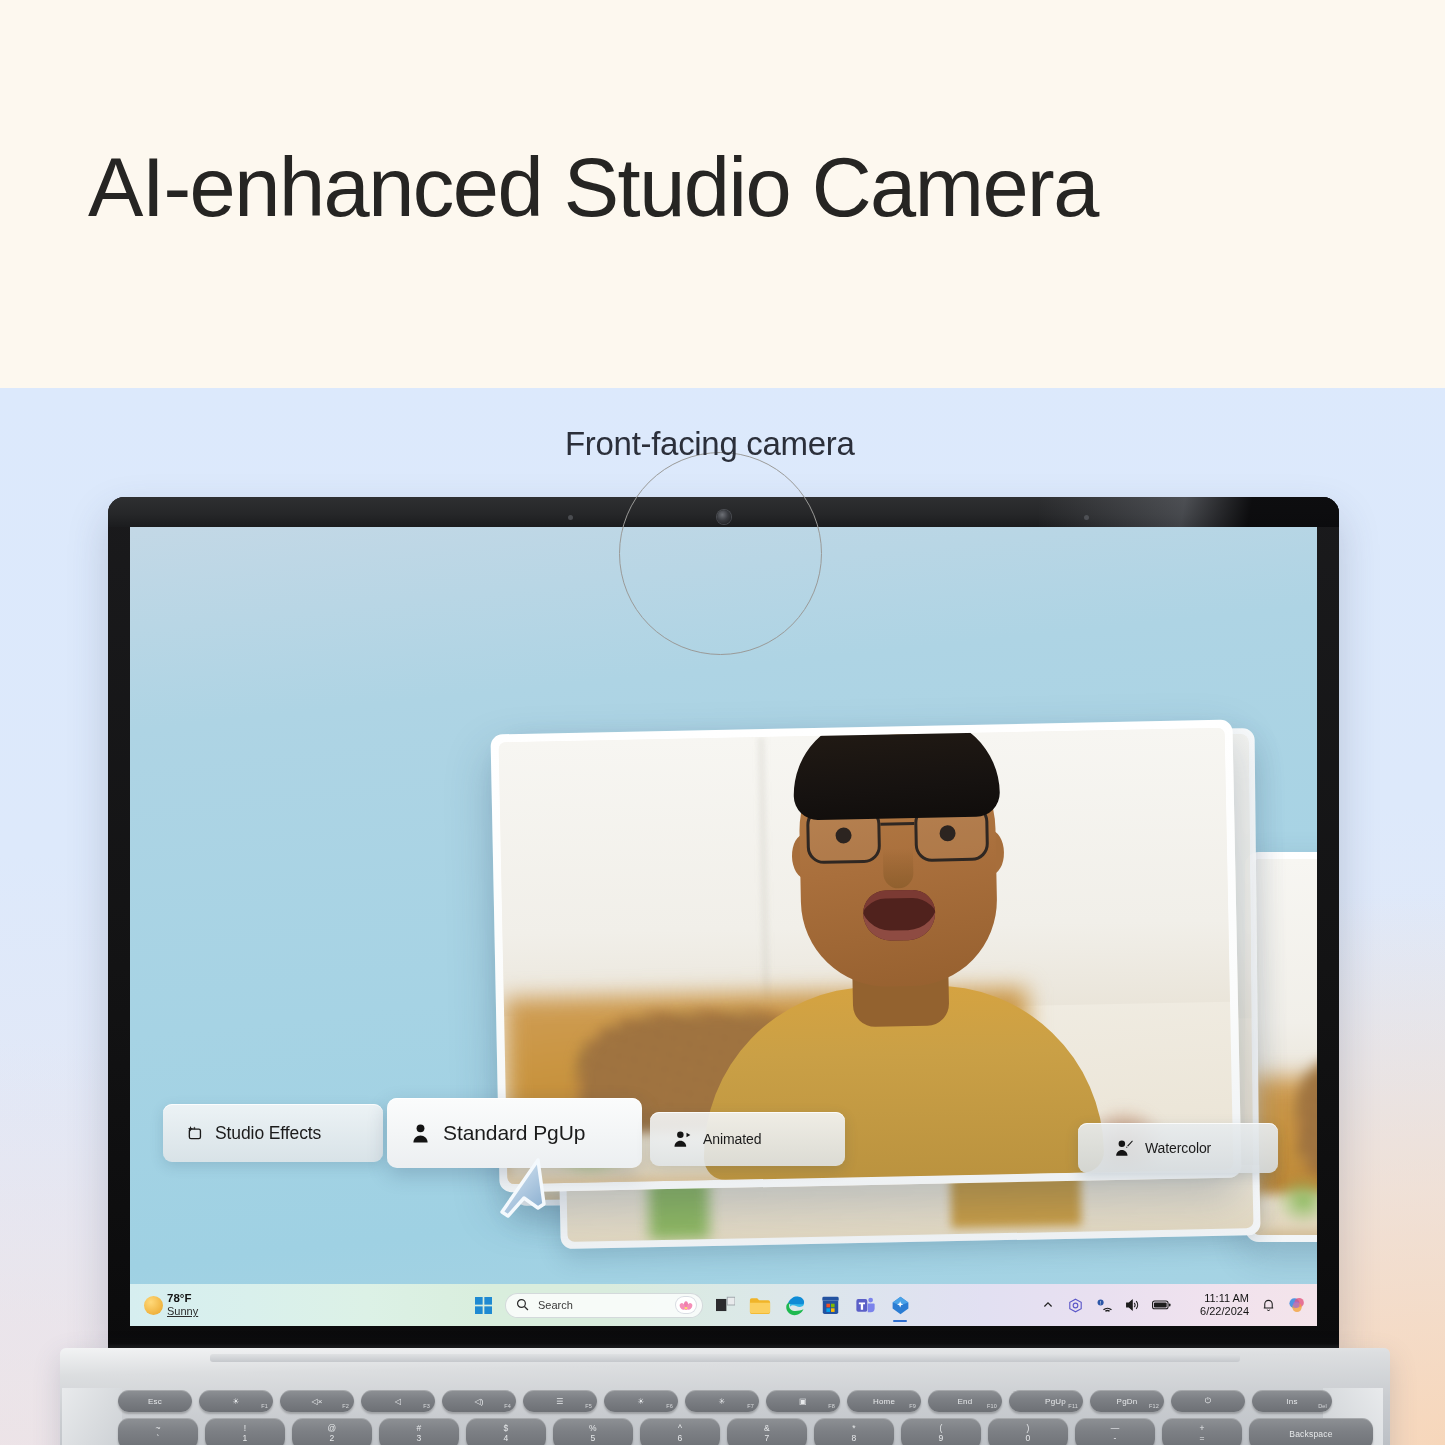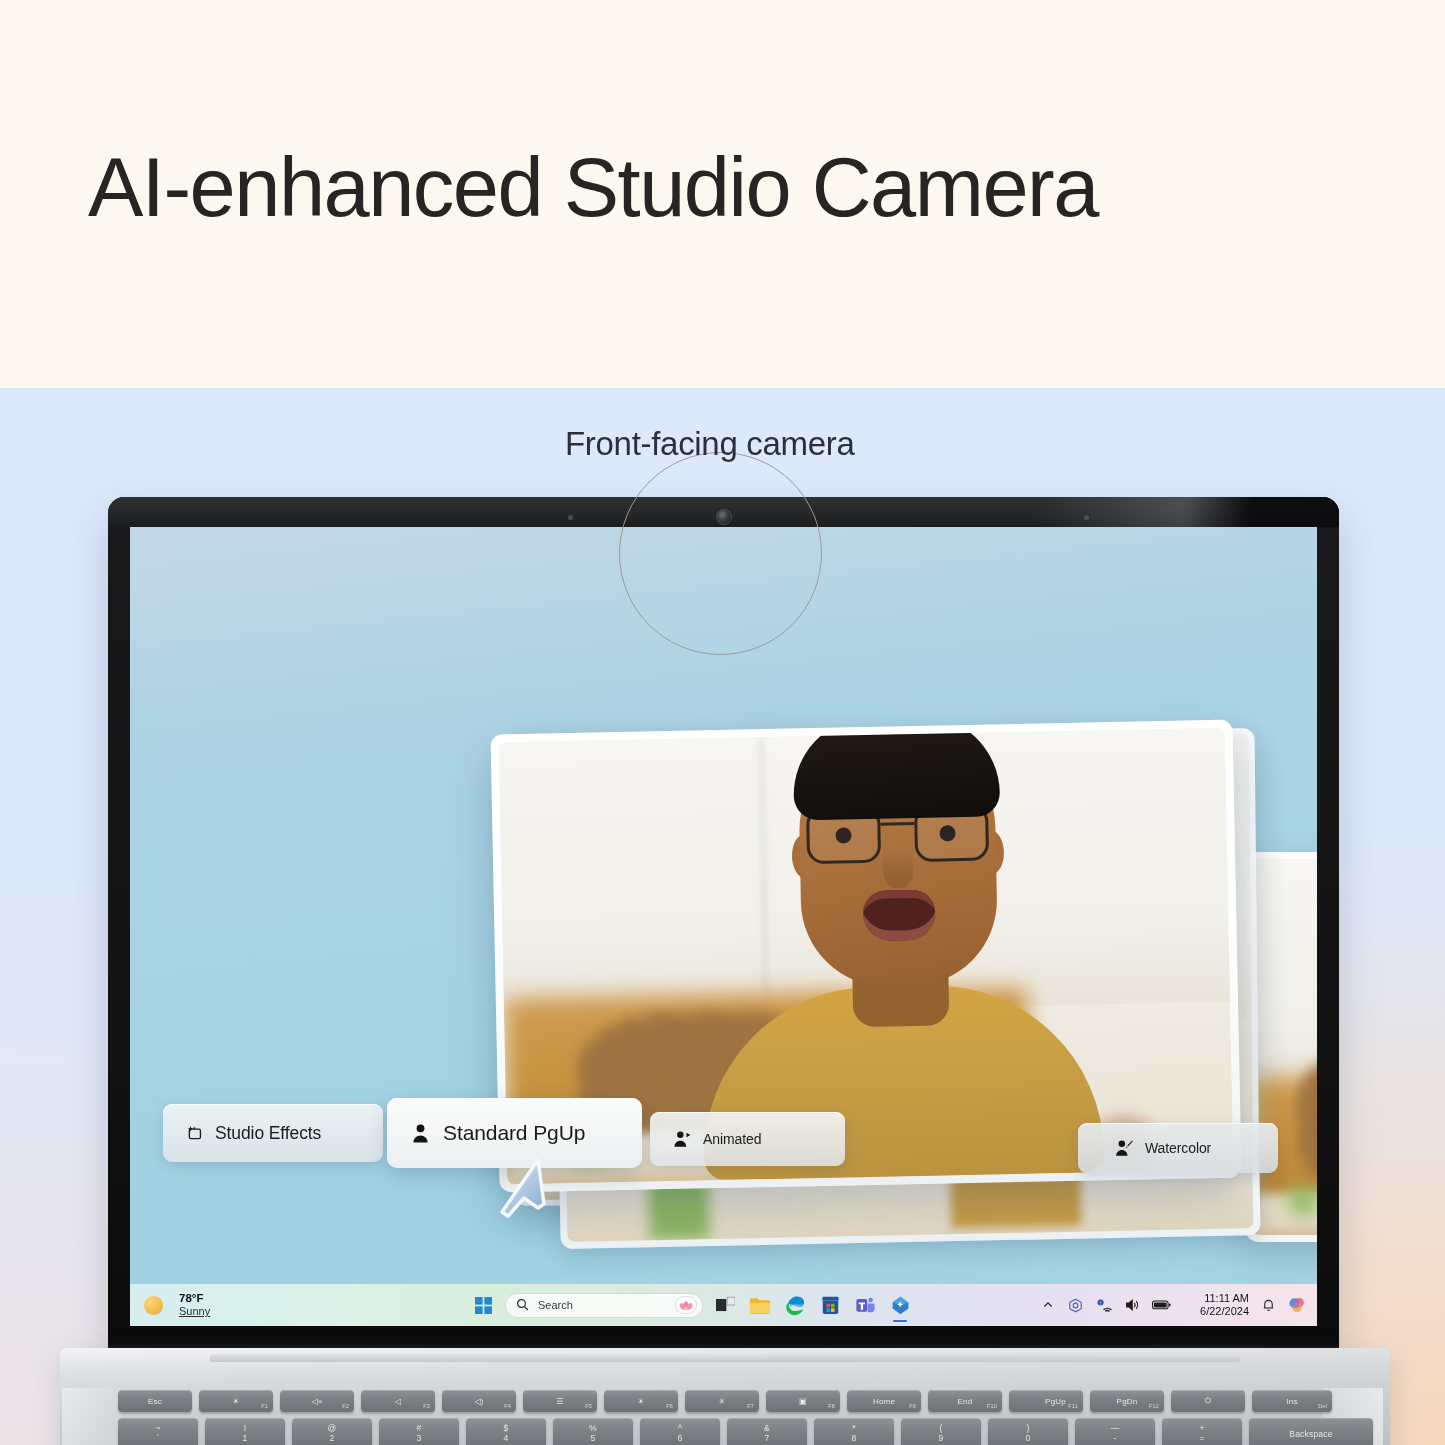--- a/index.html
+++ b/index.html
@@ -303,21 +303,21 @@
   
   #taskbar {
     position:absolute; left:0; right:0; bottom:0; height:42px; z-index:32;
     display:flex; align-items:center;
     background:linear-gradient(90deg,
       #d6eef0 0%, #d9f0ec 10%, #dcf1e6 20%, #d9eedd 30%,
       #d9ecdd 40%, #dbe9e6 50%, #dde4ee 62%, #e2e0f2 72%,
       #e9e0f0 82%, #f0e2ee 91%, #f4e4ea 100%);
     font-size:11px; color:#1d1d1d;
   }
-  #weather { display:flex; align-items:center; gap:16px; padding-left:14px; width:330px; }
+  #weather { display:flex; align-items:center; gap:4px; padding-left:14px; width:330px; }
   #weather .sun { width:19px; height:19px; border-radius:50%;
     background:radial-gradient(circle at 36% 32%, #ffd97a, #f0b33f 70%, #e0a030 100%); flex:0 0 auto; }
   #weather .txt { line-height:1.18; }
   #weather .temp { font-weight:700; font-size:11.5px; color:#131313; }
   #weather .cond { font-size:11px; color:#2c2c2c;text-decoration:underline; }
 
   #tb-center { display:flex; align-items:center; gap:9px; flex:1; justify-content:flex-start;
                margin-left:10px; }
   .tb-ico { width:26px; height:26px; display:flex; align-items:center; justify-content:center;
             flex:0 0 auto; position:relative; }
@@ -355,21 +355,21 @@
   #hinge {
     position:absolute; left:210px; top:966px; width:1030px; height:8px;
     background:linear-gradient(180deg,#dfe1e3,#c5c8cc); border-radius:3px;
   }
 
   
   #kb { position:absolute; left:118px; top:1002px; width:1215px; height:95px; }
   .krow { position:absolute; left:0; display:flex; gap:7px; }
   .key {
     background:linear-gradient(180deg,#8e9195 0%, #7d8085 40%, #6d7075 100%);
-    border-radius:4px; color:#e6e8ea; position:relative;
+    border-radius:11px; color:#e6e8ea; position:relative;
     box-shadow:0 2px 2px rgba(0,0,0,0.22), inset 0 1px 0 rgba(255,255,255,0.22);
     display:flex; align-items:center; justify-content:center;
     font-size:8px; letter-spacing:0.2px;
   }
   .key .sub { position:absolute; right:5px; bottom:3px; font-size:5.5px; opacity:0.85; }
   .key .two { display:flex; flex-direction:column; align-items:center; line-height:1.12;
               font-size:8.5px; }
   #krow-fn { top:0; height:22px; }
   #krow-fn .key { height:22px; }
   #krow-num { top:28px; height:32px; }

